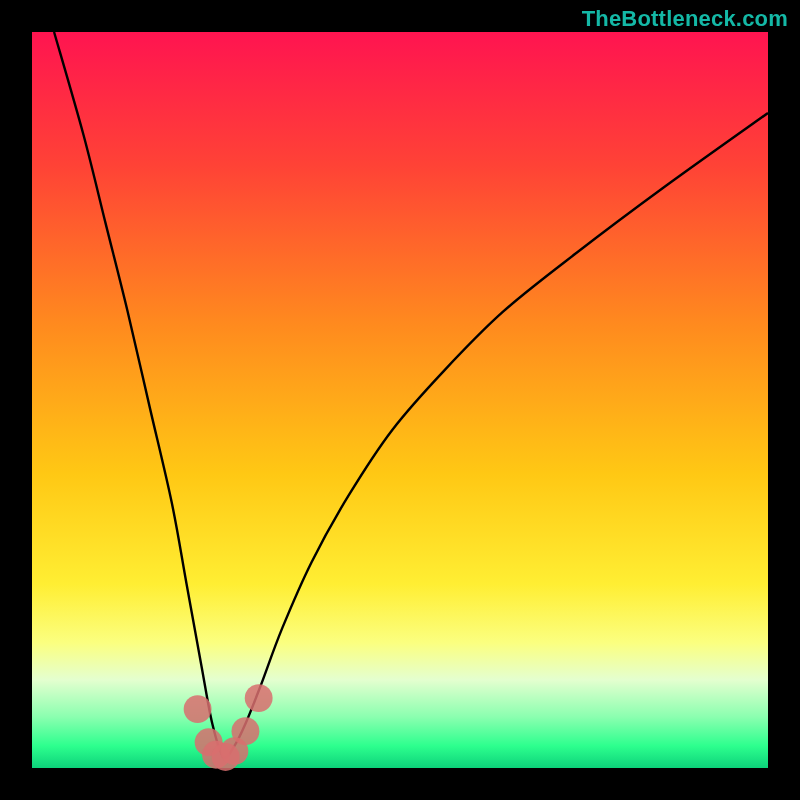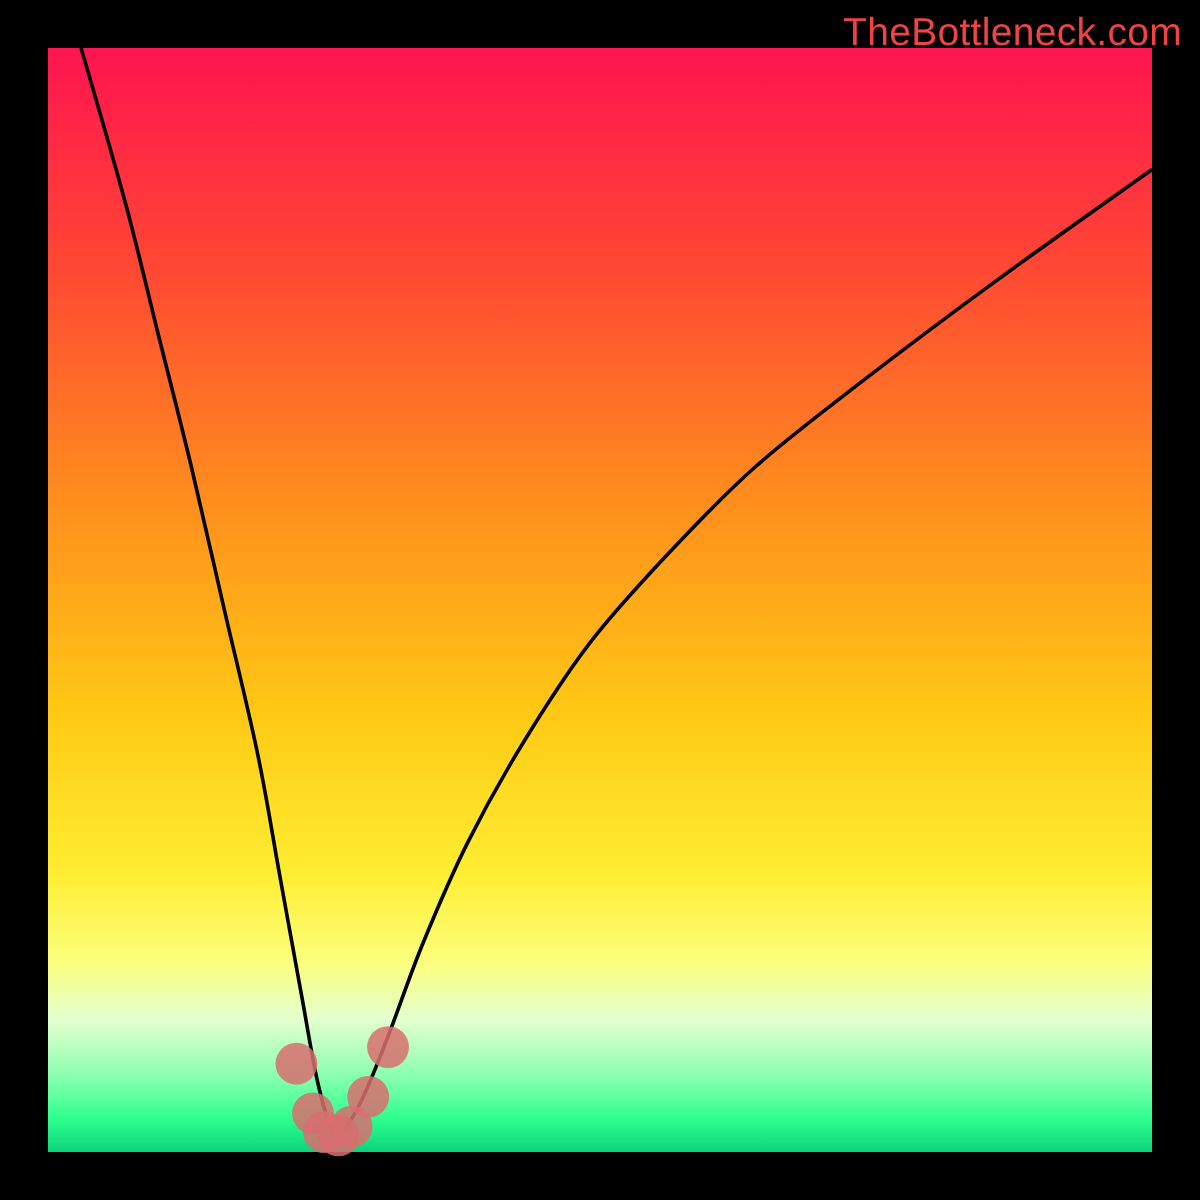--- a/index.html
+++ b/index.html
@@ -21,23 +21,23 @@
     left: 32px;
     top: 32px;
     width: 736px;
     height: 736px;
     
   }
   .watermark {
     position: absolute;
     top: 6px;
     right: 12px;
-    font-size: 26px;
-    color: #ef4444;
-    font-weight: 400;
+    font-size: 22px;
+    color: #14b8a6;
+    font-weight: 700;
     letter-spacing: 0.2px;
   }
   svg.curve {
     position: absolute;
     left: 0;
     top: 0;
     width: 736px;
     height: 736px;
     overflow: visible;
   }

